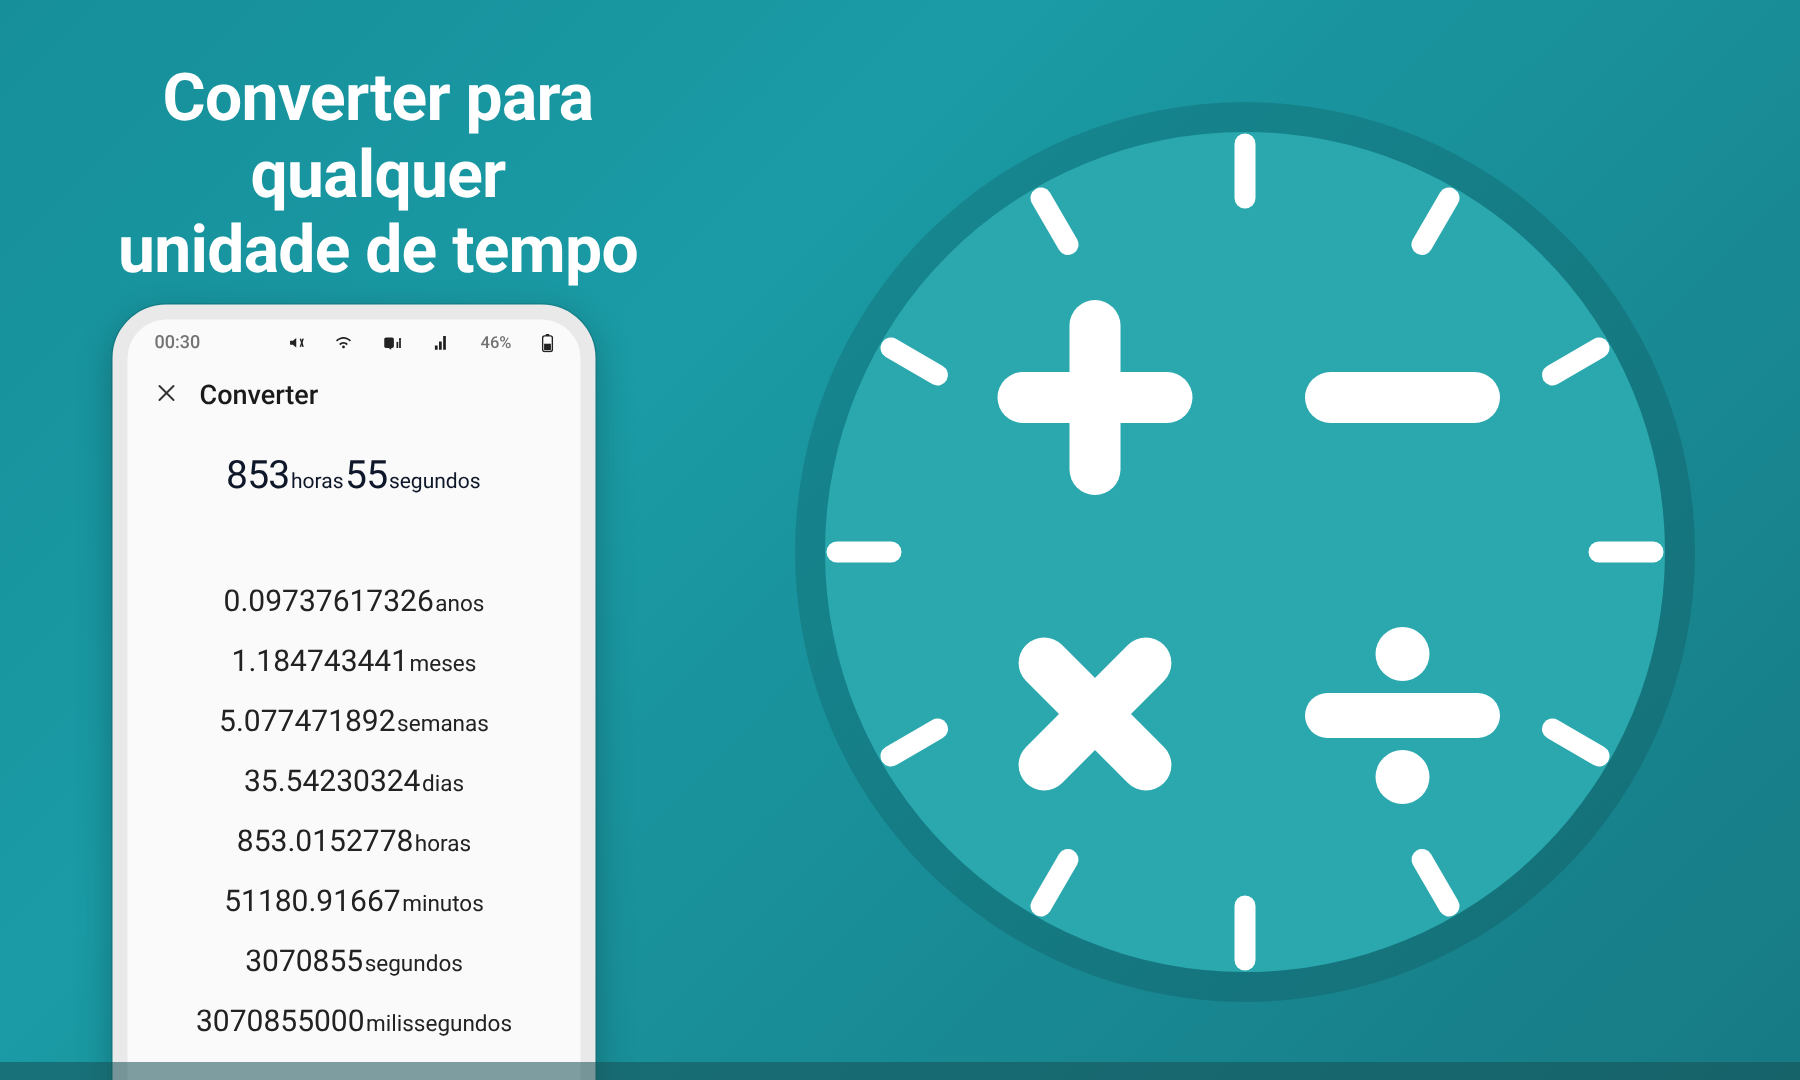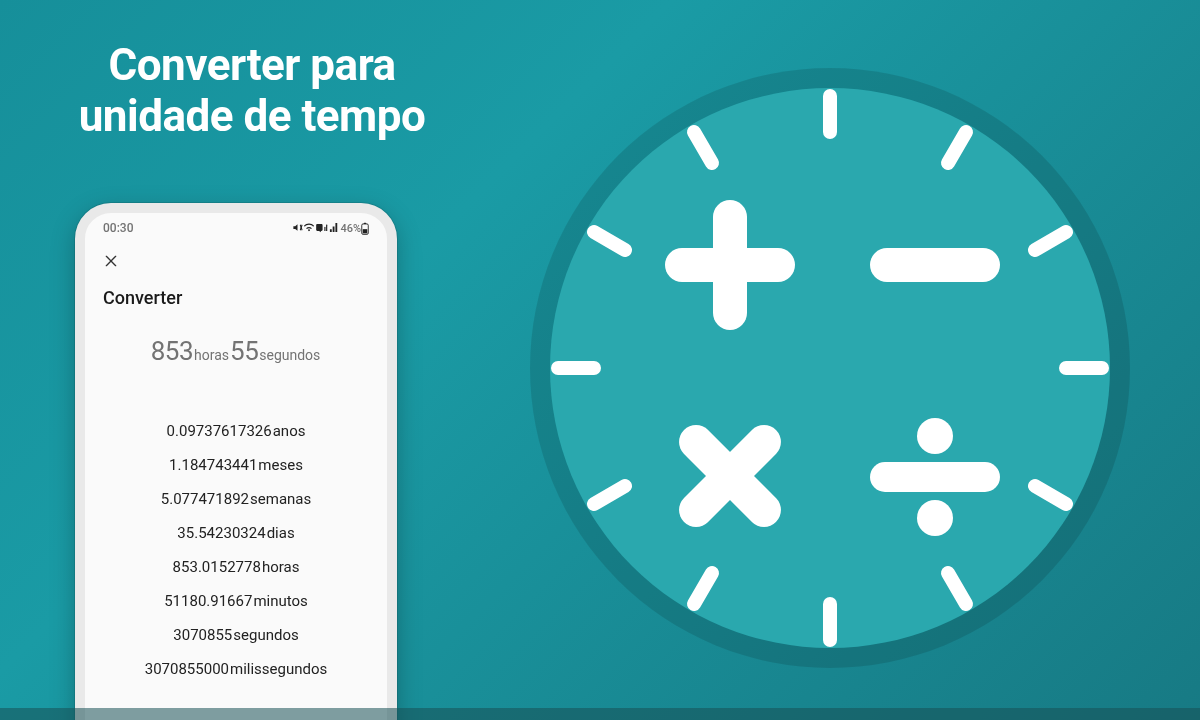--- a/index.html
+++ b/index.html
@@ -41,59 +41,58 @@
 
 .statusbar {
   display: flex;
   justify-content: space-between;
   align-items: center;
   padding: 8px 18px 4px 18px;
   font-size: 12px;
   font-weight: 500;
   color: #737373;
 }
-.status-right { display: flex; align-items: flex-start; gap: 0; font-size: 11px; }
+.status-right { display: flex; align-items: center; gap: 20px; font-size: 11px; }
 .status-icons svg { display: block; }
 .status-right .pct { font-size: 11px; }
 
 
 .app-header {
   display: flex;
-  align-items: flex-start;
+  align-items: center;
   gap: 14px;
   padding: 14px 30px 4px 18px;
-  flex-direction: column;
 }
 .close-icon { width: 16px; height: 16px; color: #333; }
 .app-title { font-size: 18px; font-weight: 500; color: #1a1a1a; }
 
 
 .input-line {
   text-align: center;
   margin-top: 24px;
-  color: #737373;
+  color: #0f172a;
   font-weight: 400;
 }
 .input-line .num { font-size: 26px; font-weight: 400; letter-spacing: -0.5px; }
 .input-line .unit { font-size: 14px; font-weight: 400; margin: 0 1px; }
 
 
 .conversions {
   margin-top: 56px;
   display: flex;
   flex-direction: column;
   align-items: center;
   gap: 16px;
 }
 .conv-row {
   color: #222;
   font-size: 15px;
   font-weight: 400;
 }
-.conv-row .val { font-size: 15px; }
+.conv-row .val { font-size: 20px; }
 .conv-row .u { font-size: 15px; margin-left: 1px; }
 
 
 .clock {
   position: absolute;
   top: 48px;
   left: 510px;
   width: 640px;
   height: 640px;
 }
@@ -106,20 +105,21 @@
   width: 1200px;
   height: 12px;
   background: rgba(24,80,86,0.55);
 }
 </style>
 </head>
 <body>
 
 <div class="headline">
   <div>Converter para</div>
+  <div>qualquer</div>
   <div>unidade de tempo</div>
 </div>
 
 <div class="phone">
 
   <div class="statusbar">
     <span>00:30</span>
     <span class="status-right">
       <span class="status-icons">
         <svg width="11" height="11" viewBox="0 0 24 24" fill="none" stroke="#222" stroke-width="2.2">

